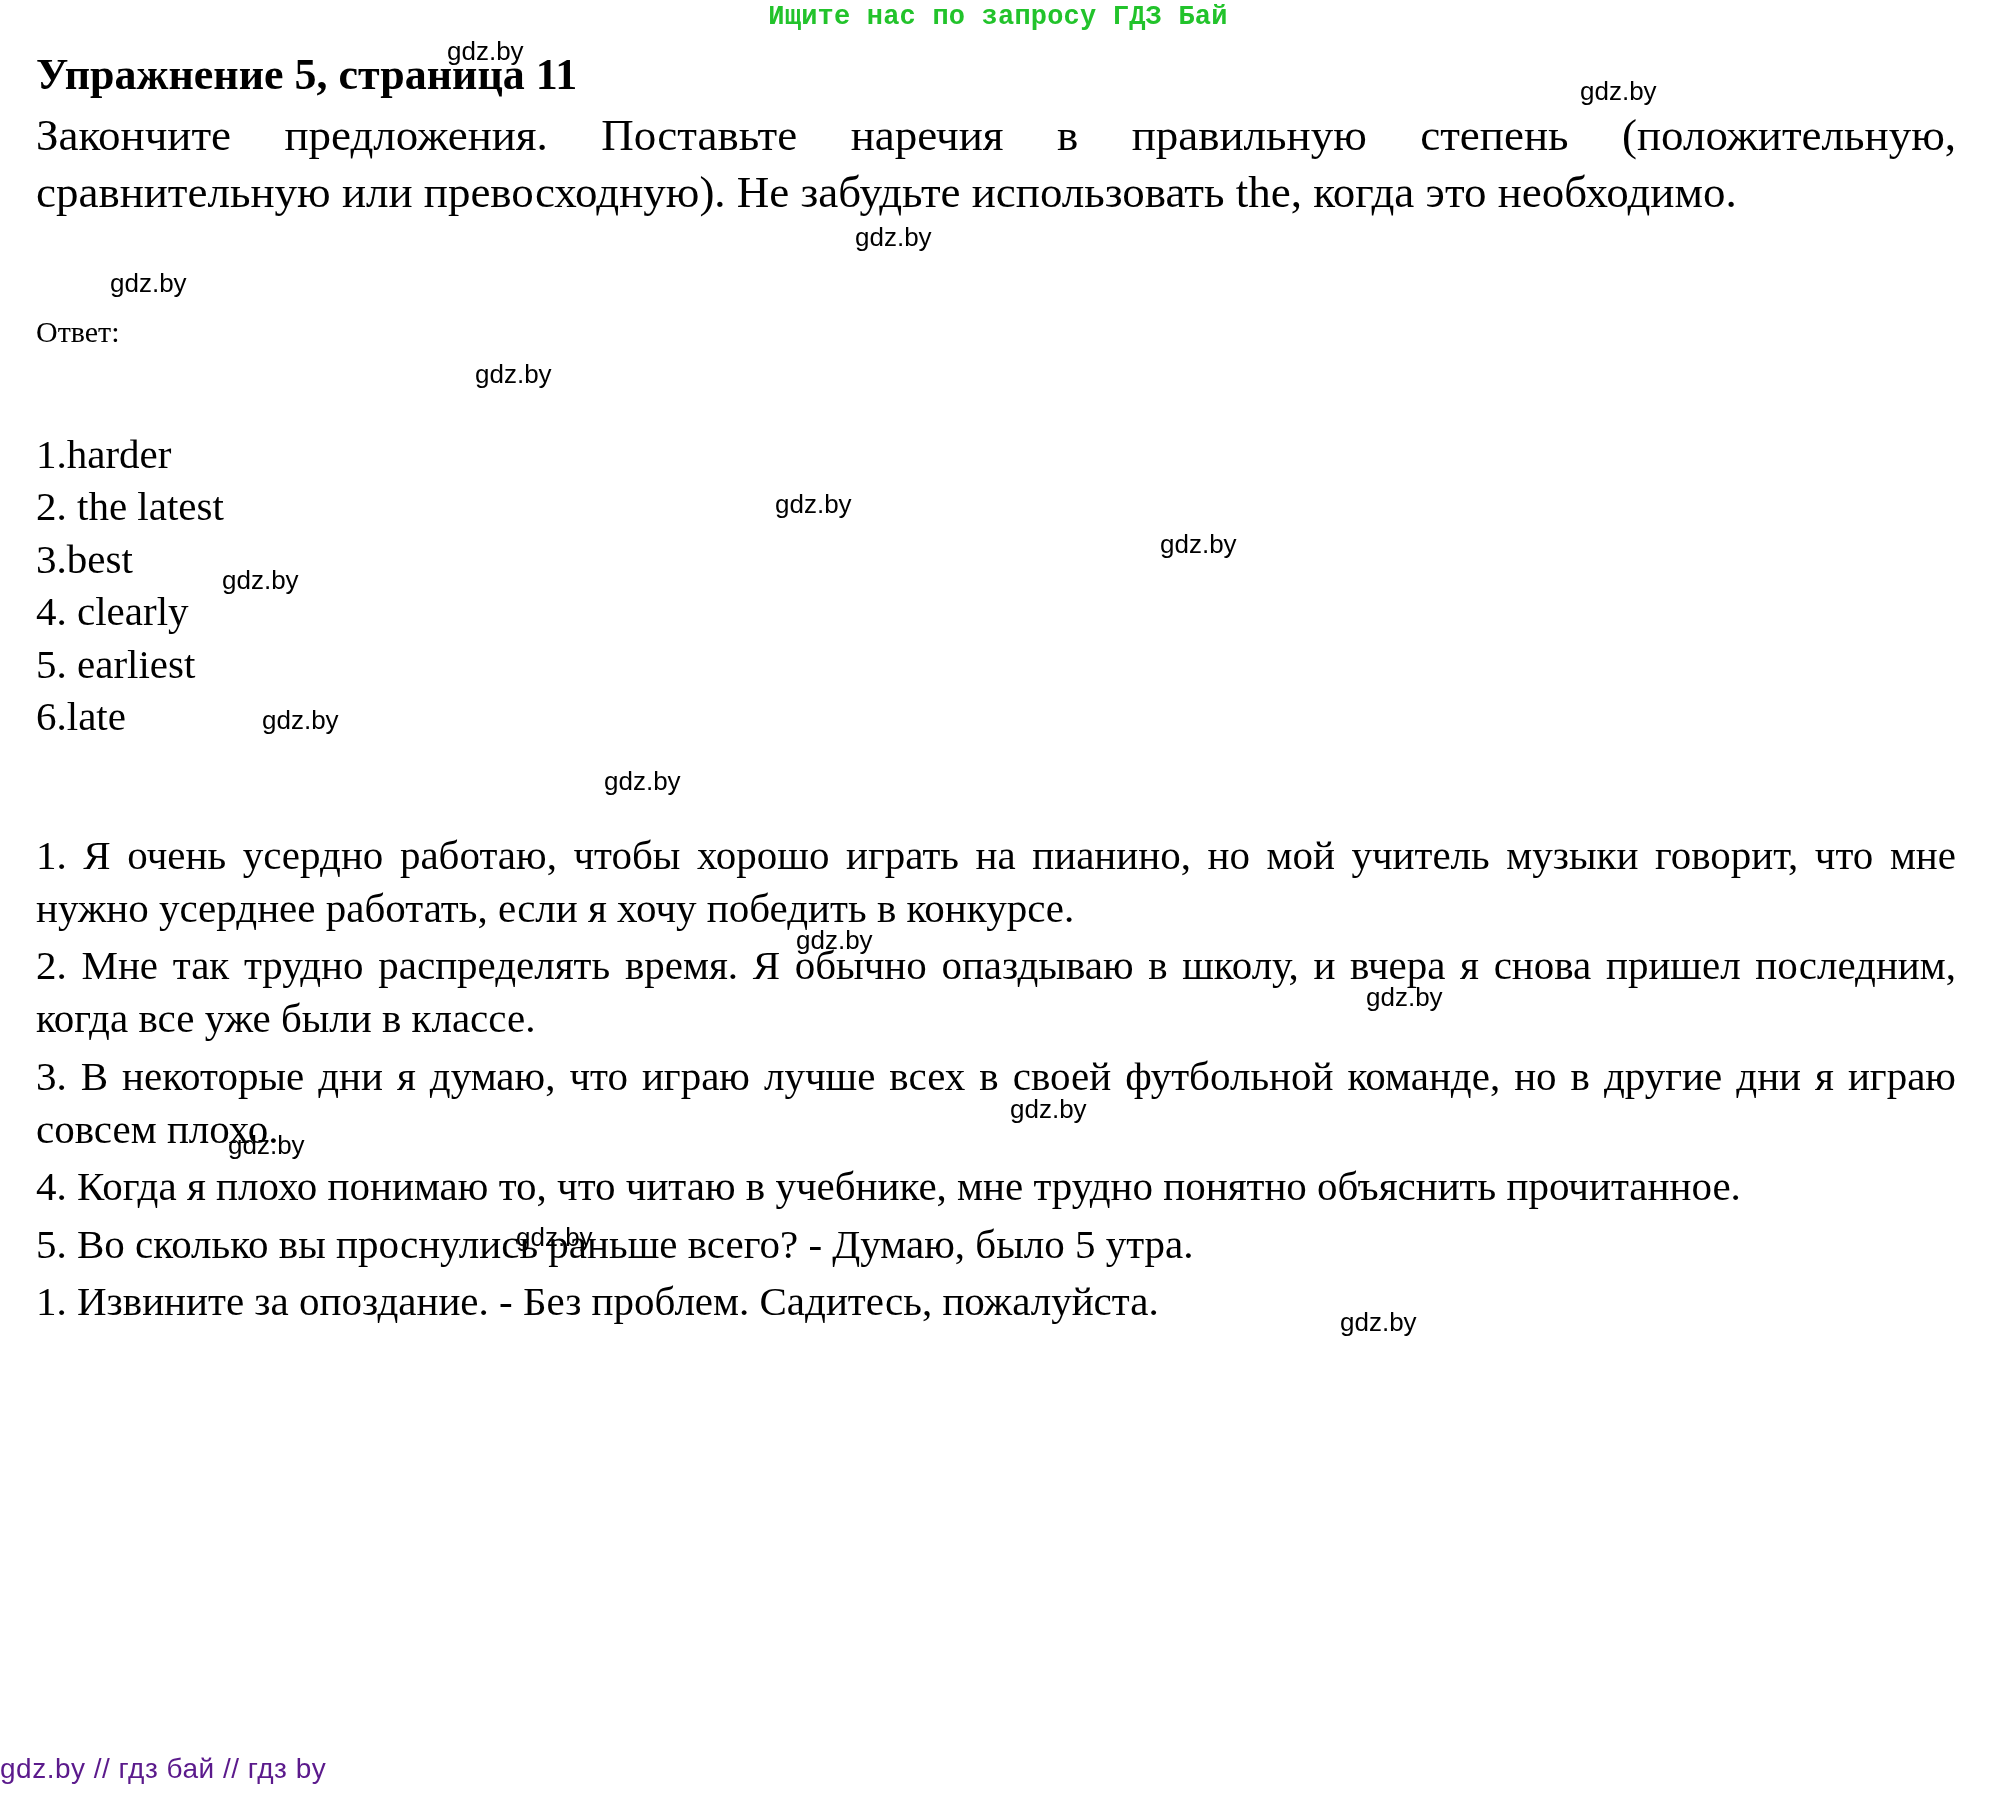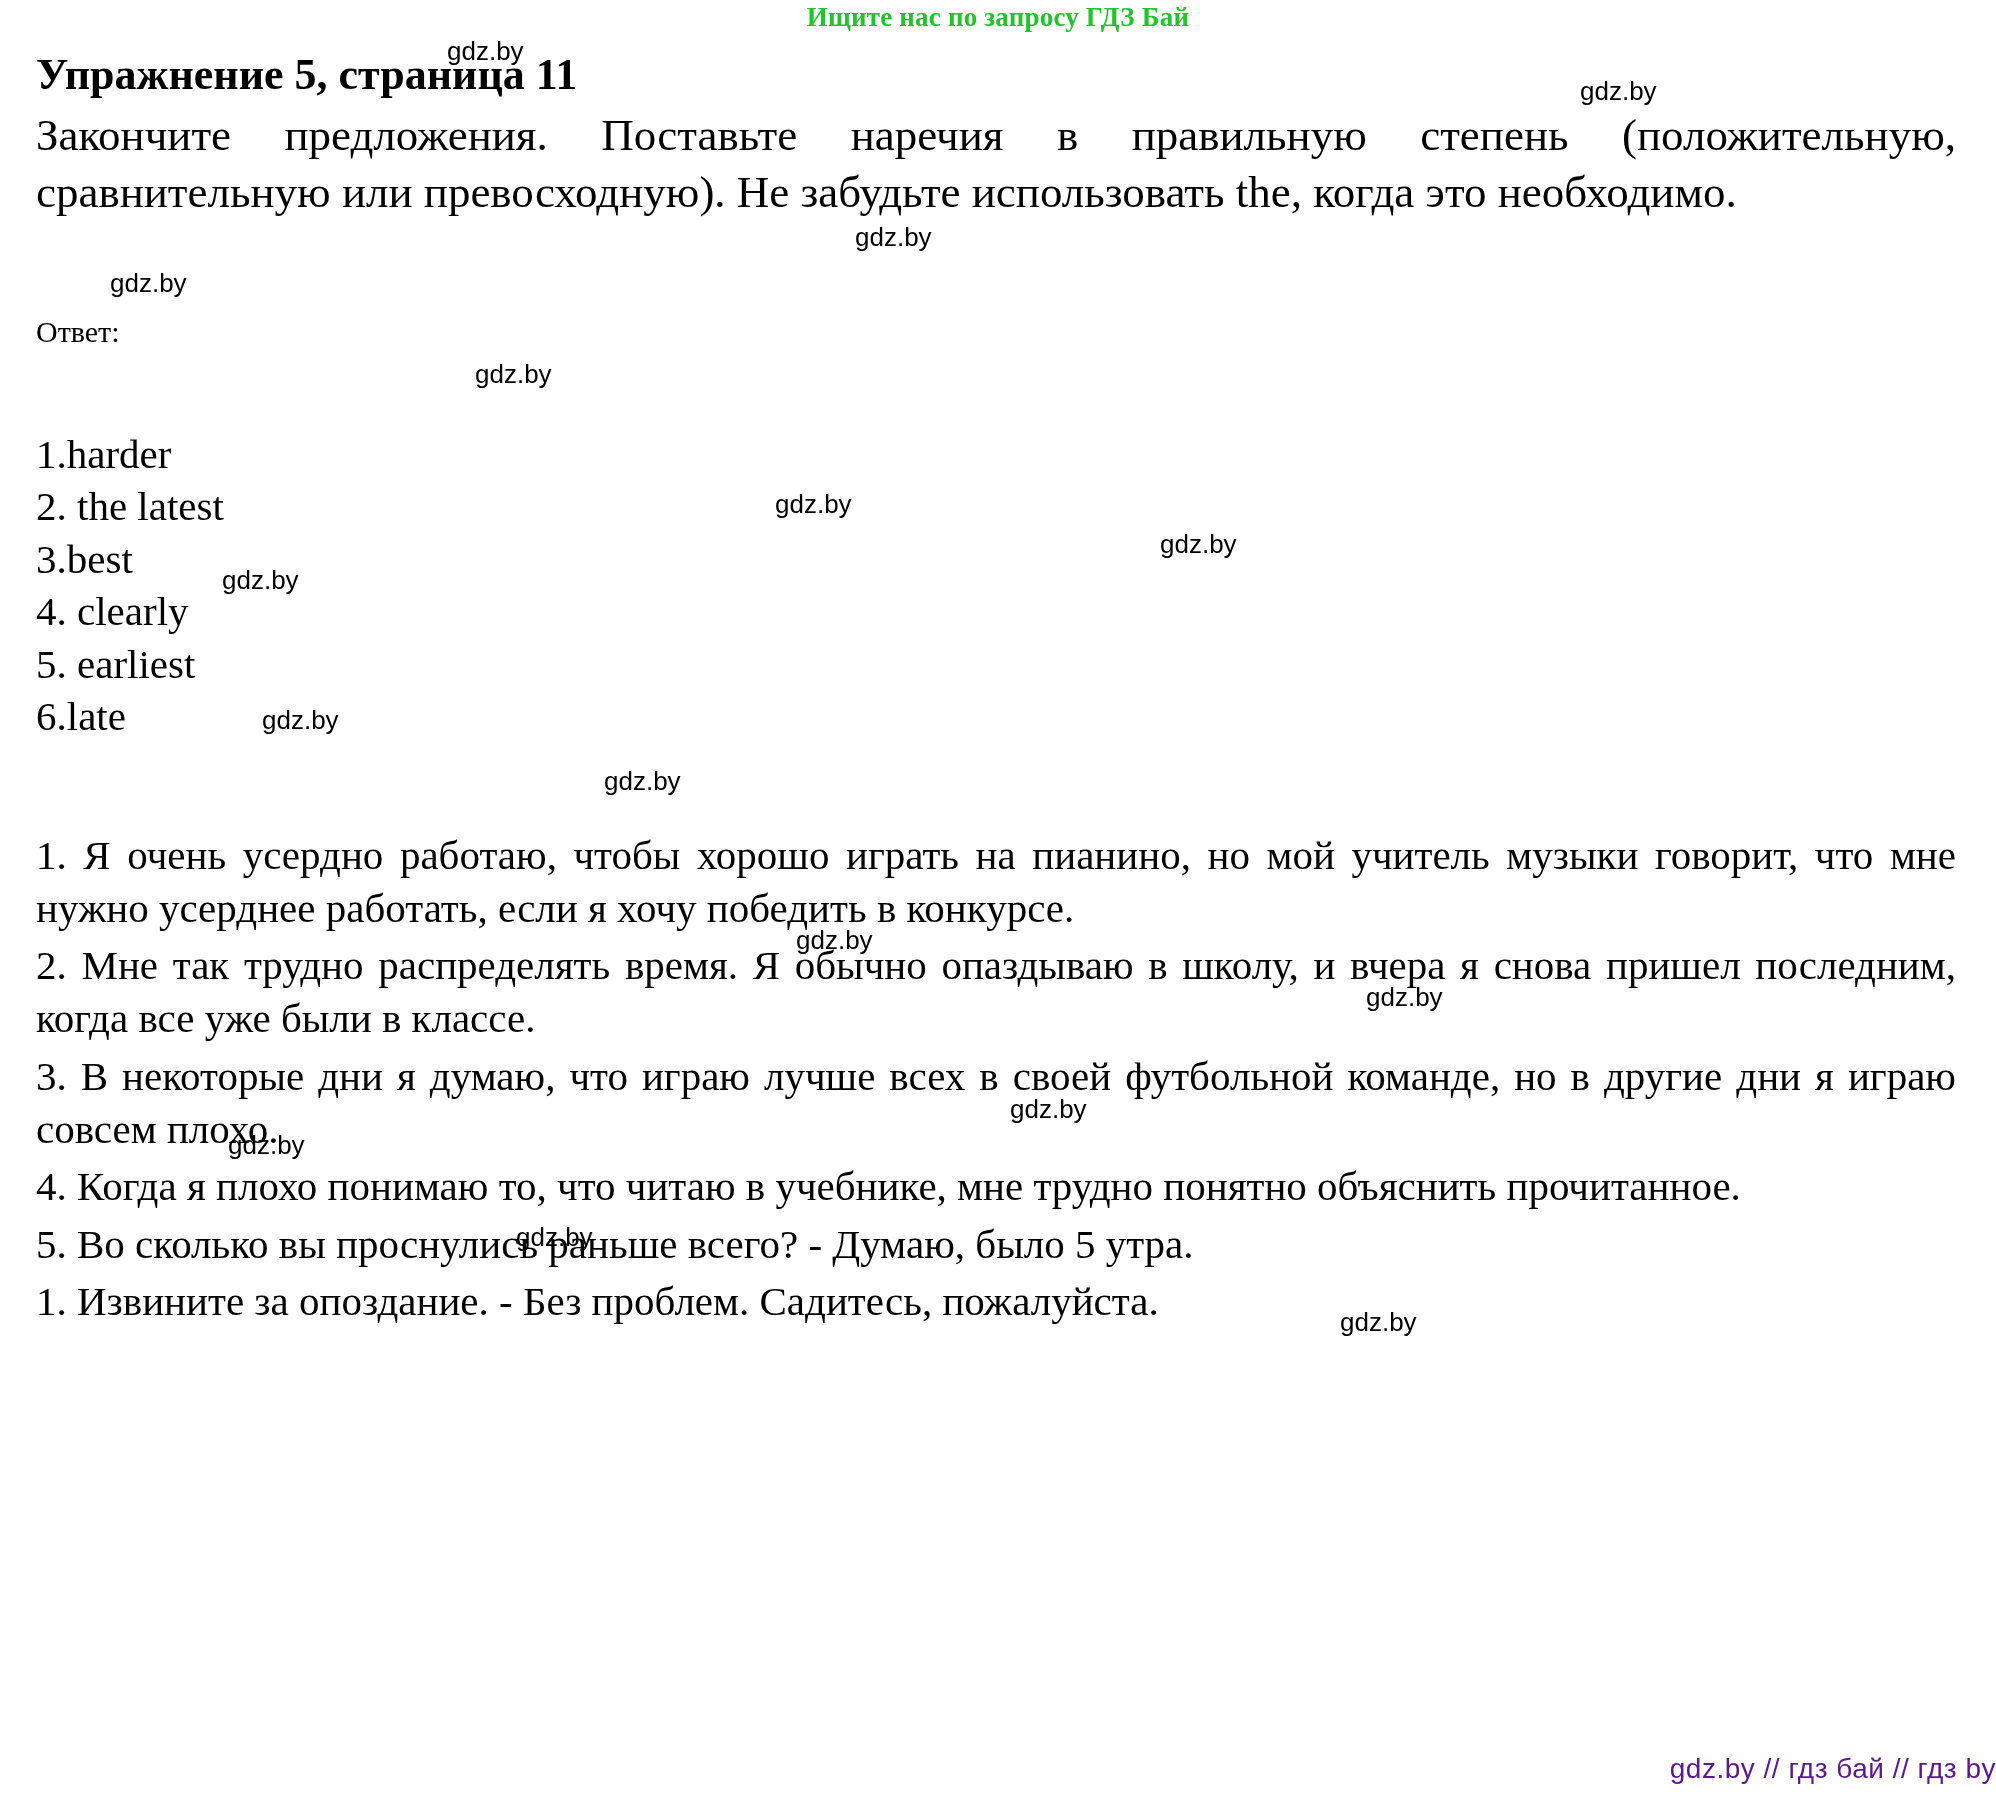--- a/index.html
+++ b/index.html
@@ -17,21 +17,21 @@
     color: #000000;
   }
 
   
   .promo {
     position: absolute;
     top: 2px;
     left: 0;
     width: 1996px;
     text-align: center;
-    font-family: Liberation Serif, serif;
+    font-family: Liberation Mono, monospace;
     font-size: 27px;
     font-weight: 700;
     letter-spacing: 0.2px;
     color: #22c32b;
     white-space: nowrap;
   }
 
   
   .doc {
     position: absolute;
@@ -89,21 +89,21 @@
   .translations p.nojust {
     text-align: left;
   }
 
   
   .footer {
     position: absolute;
     left: 0;
     top: 1753px;
     width: 1996px;
-    text-align: right;
+    text-align: left;
     font-family: "Liberation Sans", "DejaVu Sans", sans-serif;
     font-size: 28px;
     color: #5b1a8c;
     letter-spacing: 0.5px;
     white-space: nowrap;
   }
 
   
   .wm {
     position: absolute;

